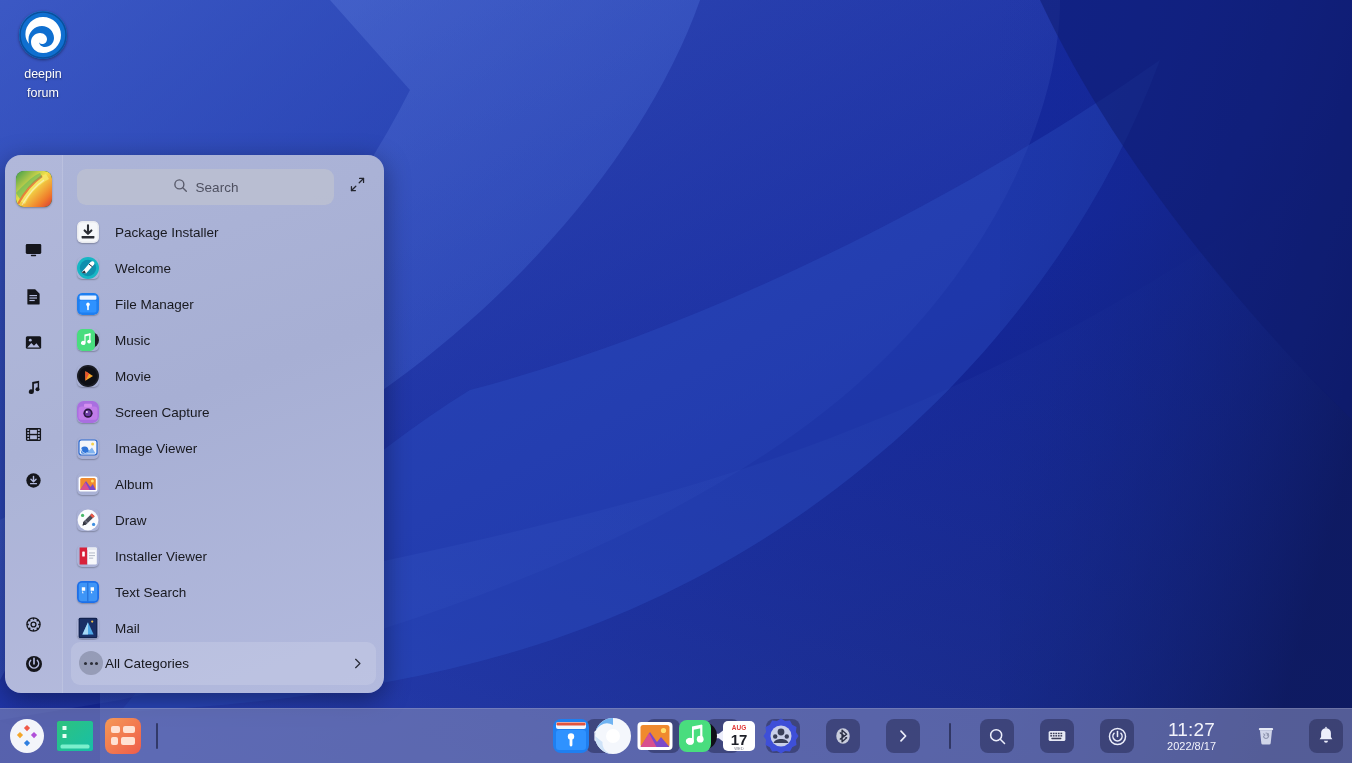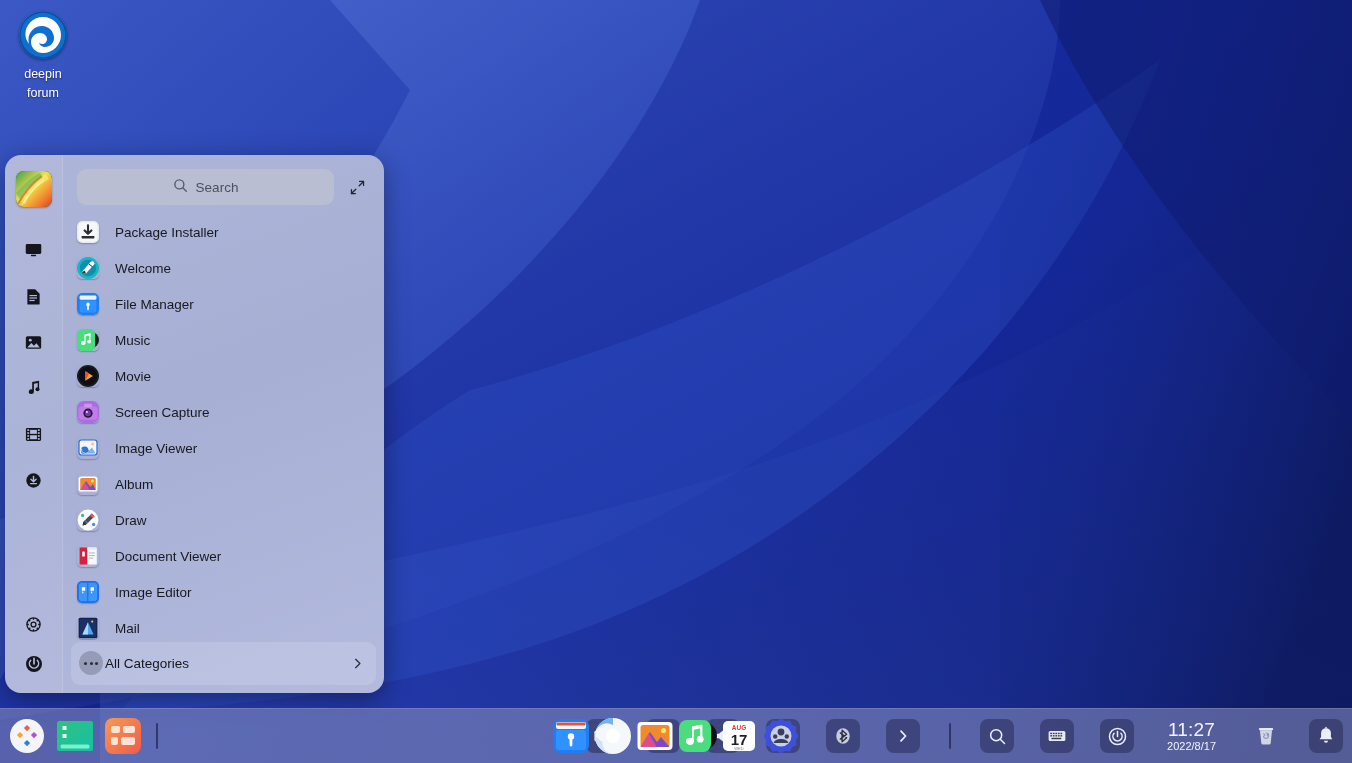--- a/index.html
+++ b/index.html
@@ -77,21 +77,21 @@
     cursor: default;
   }
   .rail-btn svg { display: block; }
   #rail .rail-spacer { flex: 1 1 auto; }
   #rail .rail-bottom { padding-bottom: 12px; }
 
   
   #panel { flex: 1 1 auto; display: flex; flex-direction: column; min-width: 0; }
 
   #searchrow {
-    display: flex; align-items: center;
+    display: flex; align-items: flex-start;
     padding: 14px 12px 0 14px;
     gap: 8px;
   }
   #searchbox {
     flex: 1 1 auto; height: 36px;
     border-radius: 9px;
     background: rgba(190,193,208,.75);
     display: flex; align-items: center; justify-content: center;
     gap: 8px;
     color: #4e5060;
@@ -504,36 +504,36 @@
             <svg width="22" height="22" viewBox="0 0 22 22">
               <path d="M2.6 2.4h7.8v17.2H2.6z" fill="#d8213a"></path>
               <path d="M10.4 2.4h8a1.4 1.4 0 0 1 1.4 1.4v14.4a1.4 1.4 0 0 1-1.4 1.4h-8z" fill="#f7f8fb"></path>
               <path d="M10.4 2.4h8a1.4 1.4 0 0 1 1.4 1.4v1.2h-9.4z" fill="#e8ebf2"></path>
               <rect x="5.2" y="6.4" width="2.6" height="5.2" rx="0.6" fill="#ffffff"></rect>
               <rect x="12" y="7.4" width="6" height="1.1" fill="#b9bfcc"></rect>
               <rect x="12" y="10" width="6" height="1.1" fill="#b9bfcc"></rect>
               <rect x="12" y="12.6" width="4.2" height="1.1" fill="#b9bfcc"></rect>
             </svg>
           </span>
-          <span class="app-label">Document Viewer</span>
+          <span class="app-label">Installer Viewer</span>
         </div>
 
         <div class="app-row">
           <span class="app-icon">
             <svg width="22" height="22" viewBox="0 0 22 22">
               <rect width="22" height="22" rx="4" fill="#1d6fe8"></rect>
               <rect x="1.8" y="1.8" width="18.4" height="18.4" rx="3" fill="#3e95f7"></rect>
               <rect x="10.4" y="1.8" width="0.9" height="18.4" fill="#1c63cc"></rect>
               <path d="M4.8 6.2h3.4v3.6H4.8z" fill="#ffffff"></path>
               <path d="M5.4 9.8l1.3 2.4H5.2z" fill="#ffffff"></path>
               <path d="M13.6 6.2h3.4v3.6h-3.4z" fill="#ffffff"></path>
               <path d="M14.2 9.8l1.3 2.4h-1.5z" fill="#ffffff"></path>
             </svg>
           </span>
-          <span class="app-label">Image Editor</span>
+          <span class="app-label">Text Search</span>
         </div>
 
         <div class="app-row">
           <span class="app-icon">
             <svg width="22" height="22" viewBox="0 0 22 22">
               <rect x="1.6" y="0.8" width="18.8" height="20.4" rx="1.4" fill="#12224e"></rect>
               <rect x="2.8" y="2" width="16.4" height="18" fill="#1a2f66"></rect>
               <path d="M11 5.2 L16.6 17.4 H5.4 Z" fill="#4fa8e8"></path>
               <path d="M11 5.2 L11 17.4 H5.4 Z" fill="#a8d8f5"></path>
               <circle cx="15.2" cy="4.6" r="1.1" fill="#f3c24a"></circle>

